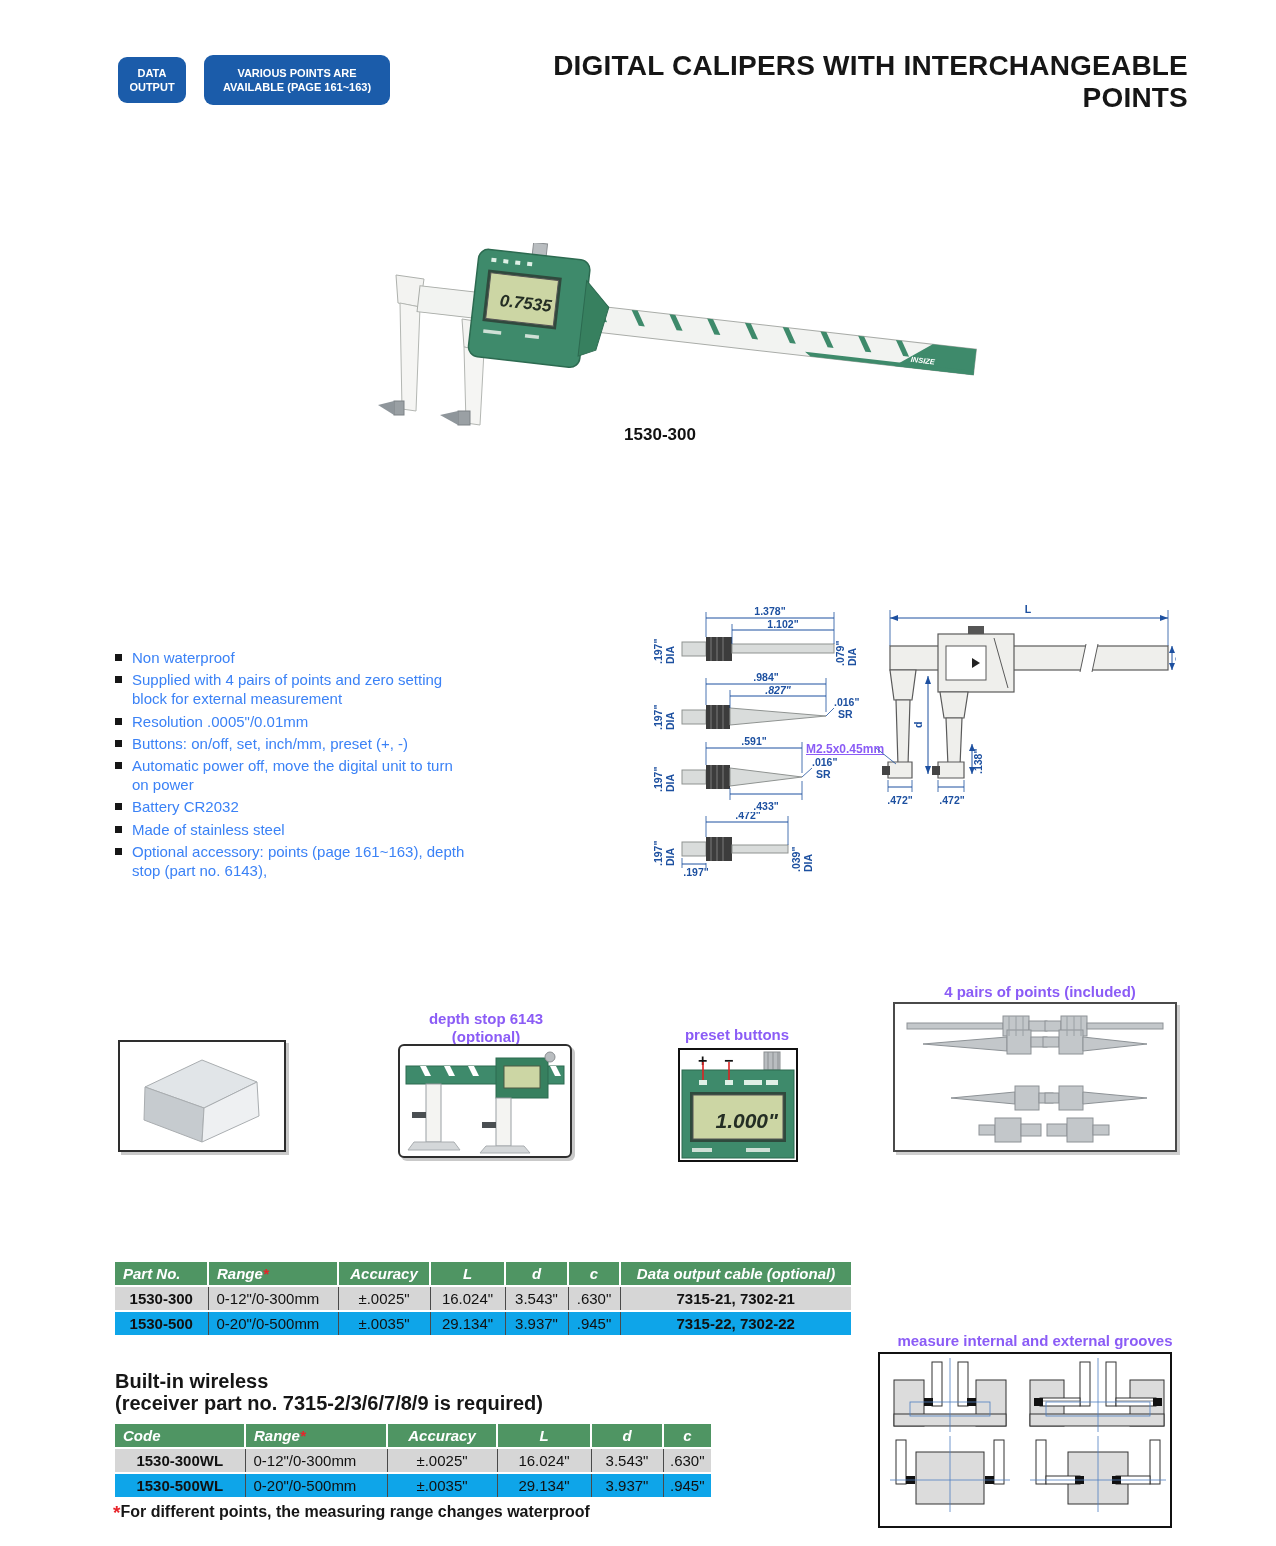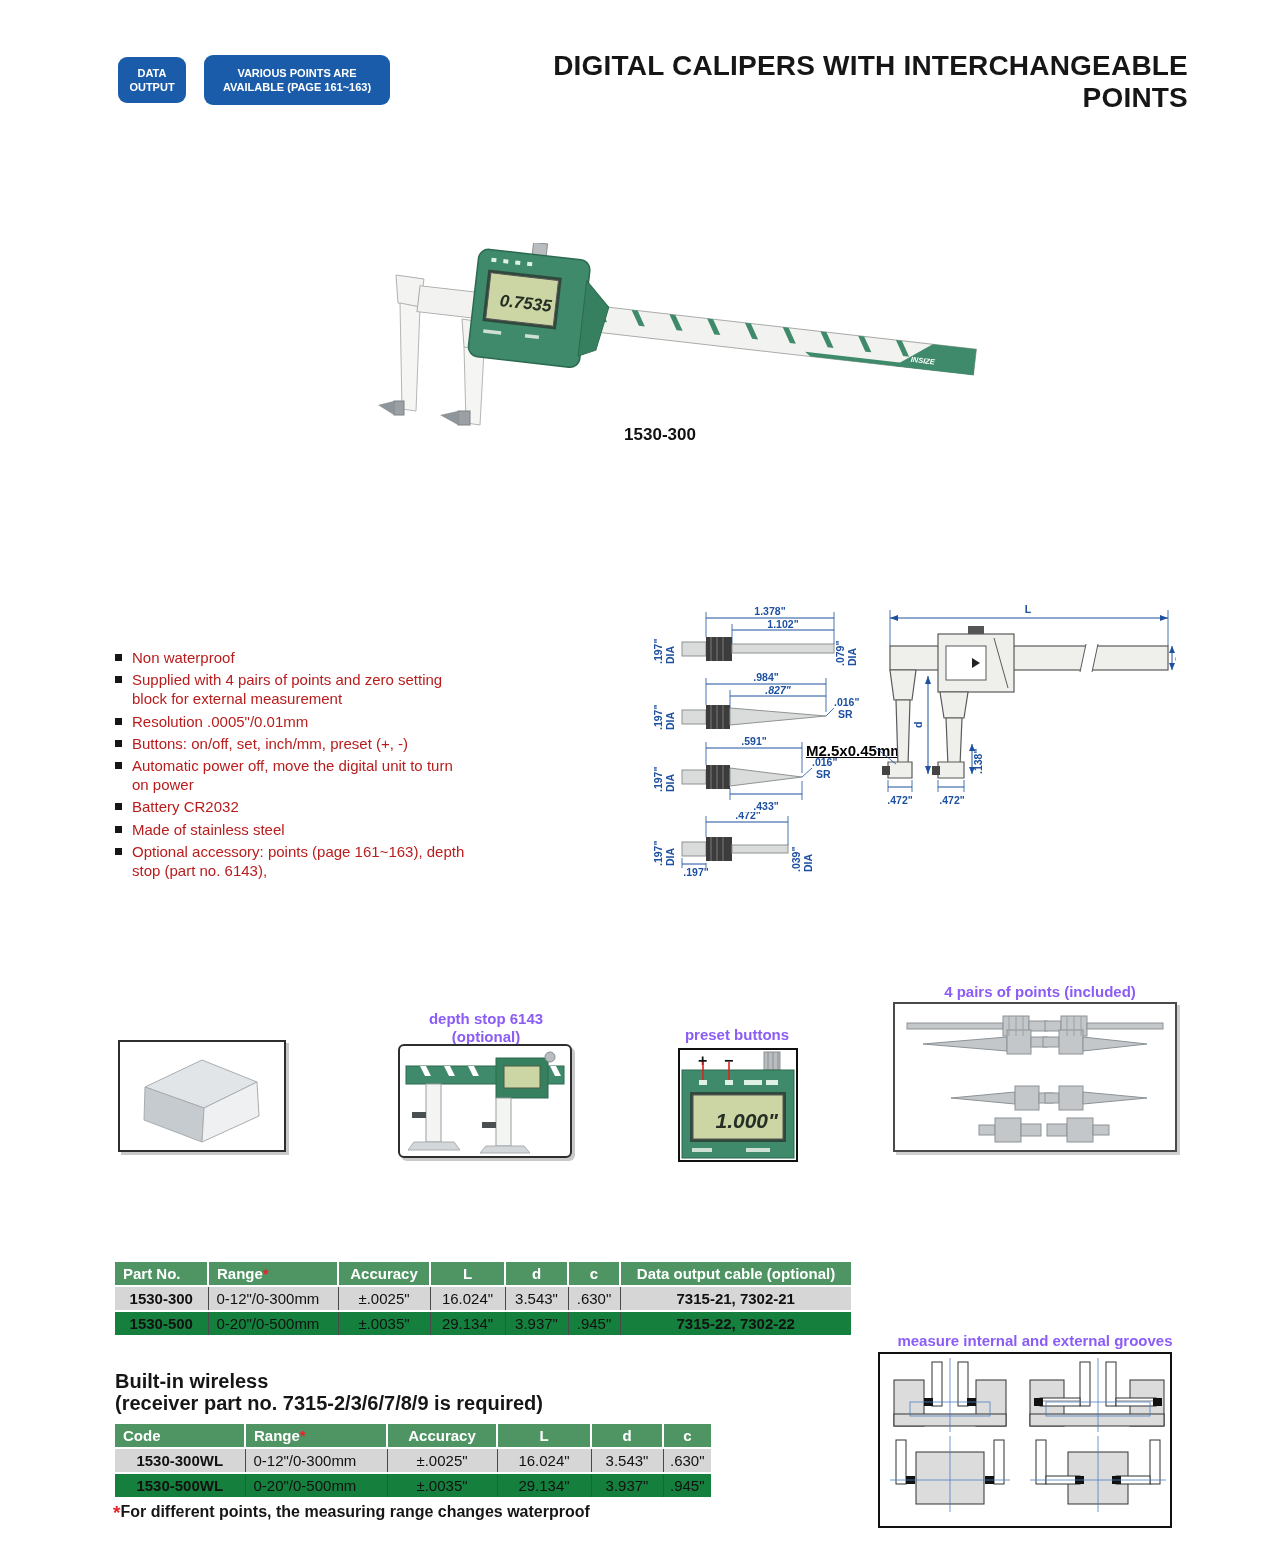--- a/index.html
+++ b/index.html
@@ -5,41 +5,41 @@
   html,body{margin:0;padding:0;background:#fff;}
   #page{position:relative;width:1276px;height:1546px;background:#ffffff;overflow:hidden;
         font-family:"Liberation Sans",sans-serif;color:#111;}
   .abs{position:absolute;}
   
   .badge{background:#1b5caa;color:#fff;border-radius:9px;display:flex;align-items:center;justify-content:center;
          text-align:center;font-weight:bold;font-size:11px;line-height:1.3;padding:4px 6px;box-sizing:border-box;}
   .page-title{font-weight:bold;font-size:28px;text-align:right;color:#161616;letter-spacing:0.2px;}
   
   .features{width:352px;}
-  .feat{display:flex;font-size:15px;line-height:1.28;margin-bottom:3px;color:#b91c1c;}
+  .feat{display:flex;font-size:15px;line-height:1.28;margin-bottom:3px;color:#3b82f6;}
   .feat .sq{flex:0 0 auto;width:7px;height:7px;background:#161616;margin:6px 10px 0 2px;}
   
   .cap{font-weight:bold;font-size:15px;line-height:1.22;text-align:center;color:#8b5cf6;}
   .thumb-box{background:#fff;border:2px solid #2e2e2e;box-shadow:3px 3px 0 #c9c9c9;box-sizing:border-box;}
   
   table.spec{border-collapse:collapse;table-layout:fixed;font-size:15px;}
   table.spec th{background:#4f9563;color:#fff;font-weight:bold;padding:3px 4px;border-right:2px solid #fff;}
   table.spec th:last-child{border-right:none;}
   table.spec td{padding:3px 4px;border-right:1px solid #4a4a4a;text-align:center;}
   table.spec td:last-child{border-right:none;}
   table.spec tr.r1 td{background:#d6d6d6;border-bottom:2px solid #fff;}
-  table.spec tr.r2 td{background:#15803d;}
-  table.spec th{border-bottom:2px solid #fff;}
+  table.spec tr.r2 td{background:#0ea5e9;}
+  table.spec th{border-bottom:2px solid #fff;font-style:italic;}
   .cell-left{text-align:left !important;padding-left:8px !important;}
   .bold{font-weight:bold;}
   .ast{color:#e8232a;font-weight:bold;}
   .wireless-h{font-weight:bold;font-size:20px;color:#161616;}
   .footnote{font-size:16px;font-weight:bold;color:#161616;}
   .footnote .ast{font-size:19px;vertical-align:-2px;}
-  .thread-label{color:#000000;font-weight:bold;font-size:15px;text-decoration:underline;}
+  .thread-label{color:#8b5cf6;font-weight:bold;font-size:12px;text-decoration:underline;}
   .dimtxt{fill:#1d50a0;font-weight:bold;font-size:10.5px;font-family:"Liberation Sans",sans-serif;}
   .dimln{stroke:#1d50a0;stroke-width:1;}
   .extln{stroke:#1d50a0;stroke-width:0.8;}
   .outl{stroke:#5a5a5a;stroke-width:1.2;fill:#efefec;}
 </style>
 </head>
 <body>
 
 <div id="page">
 

